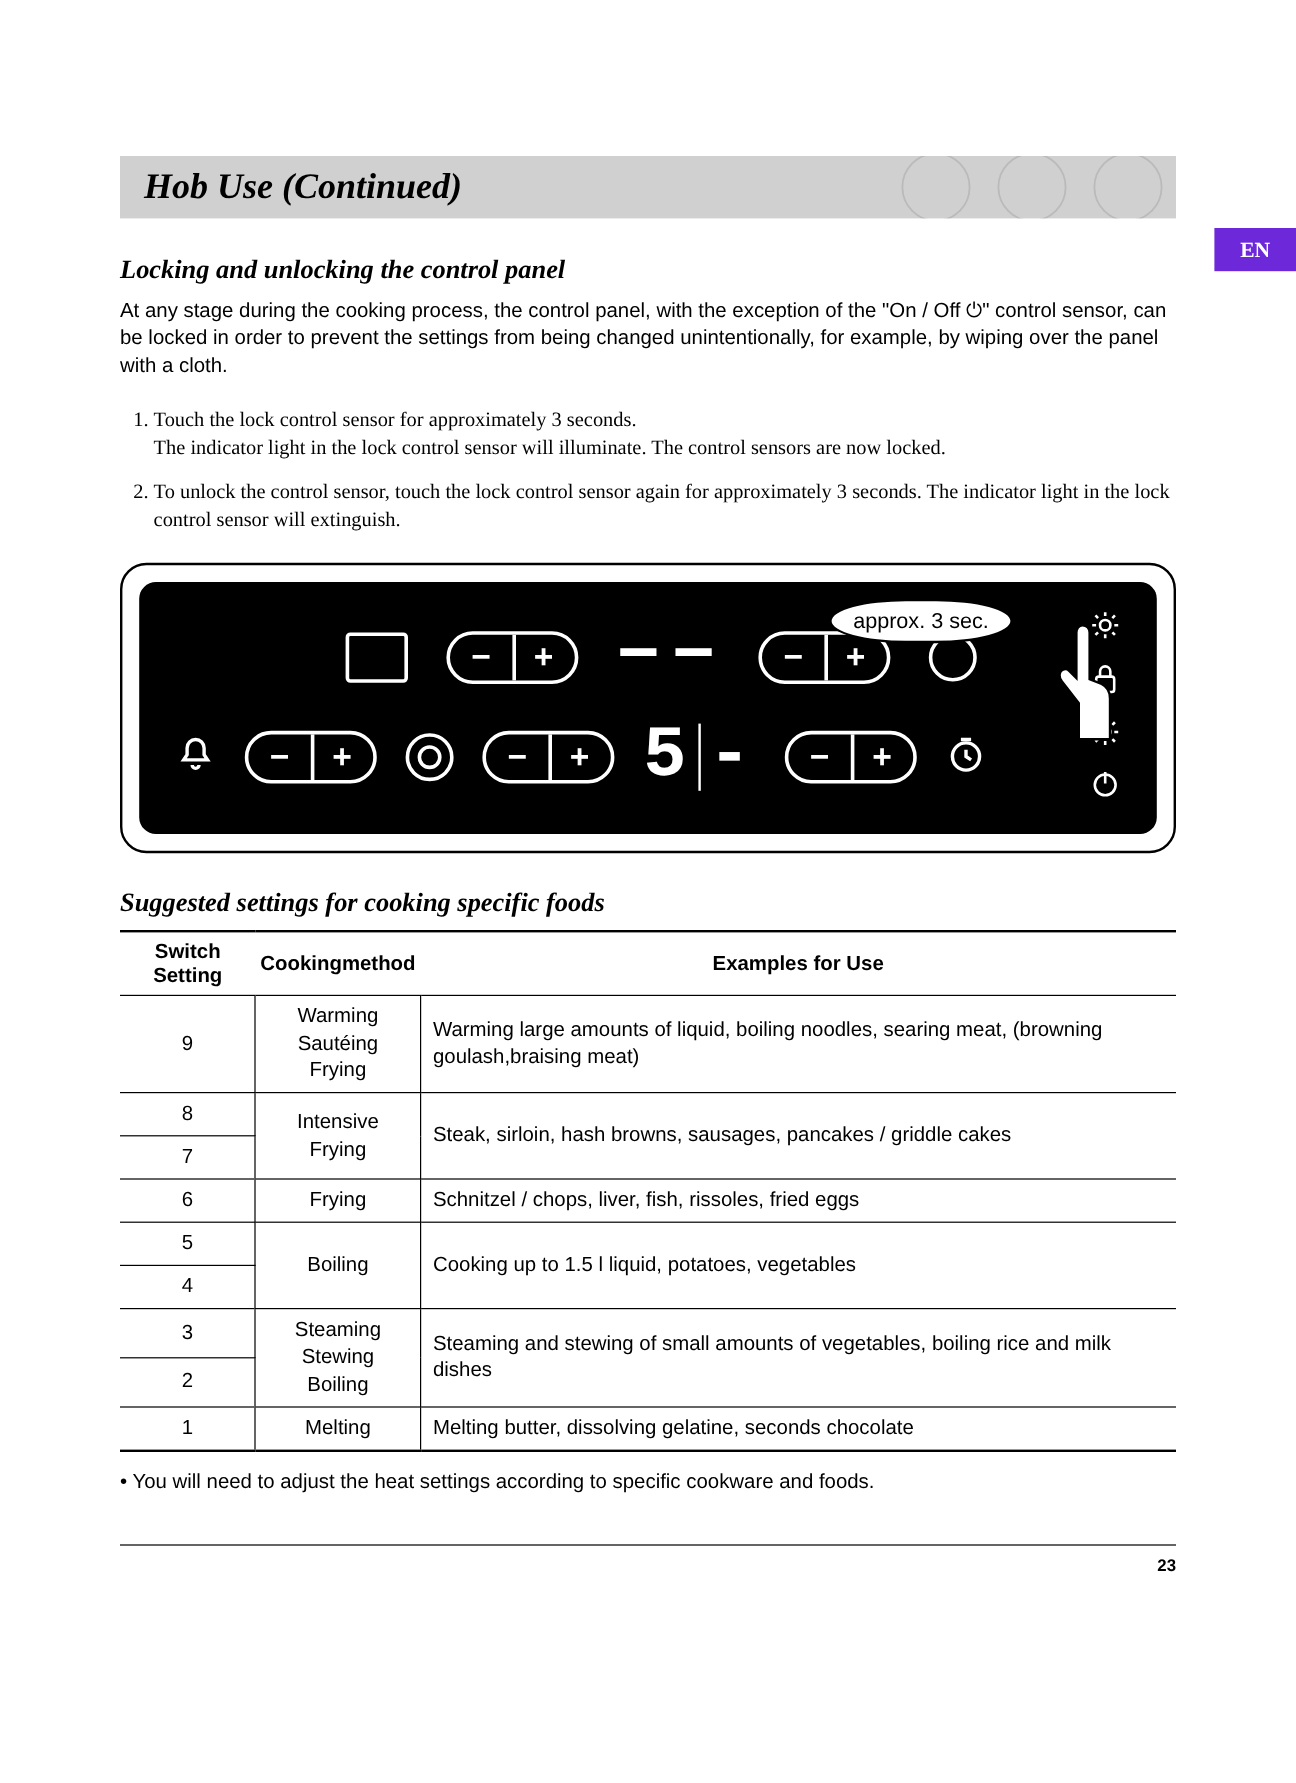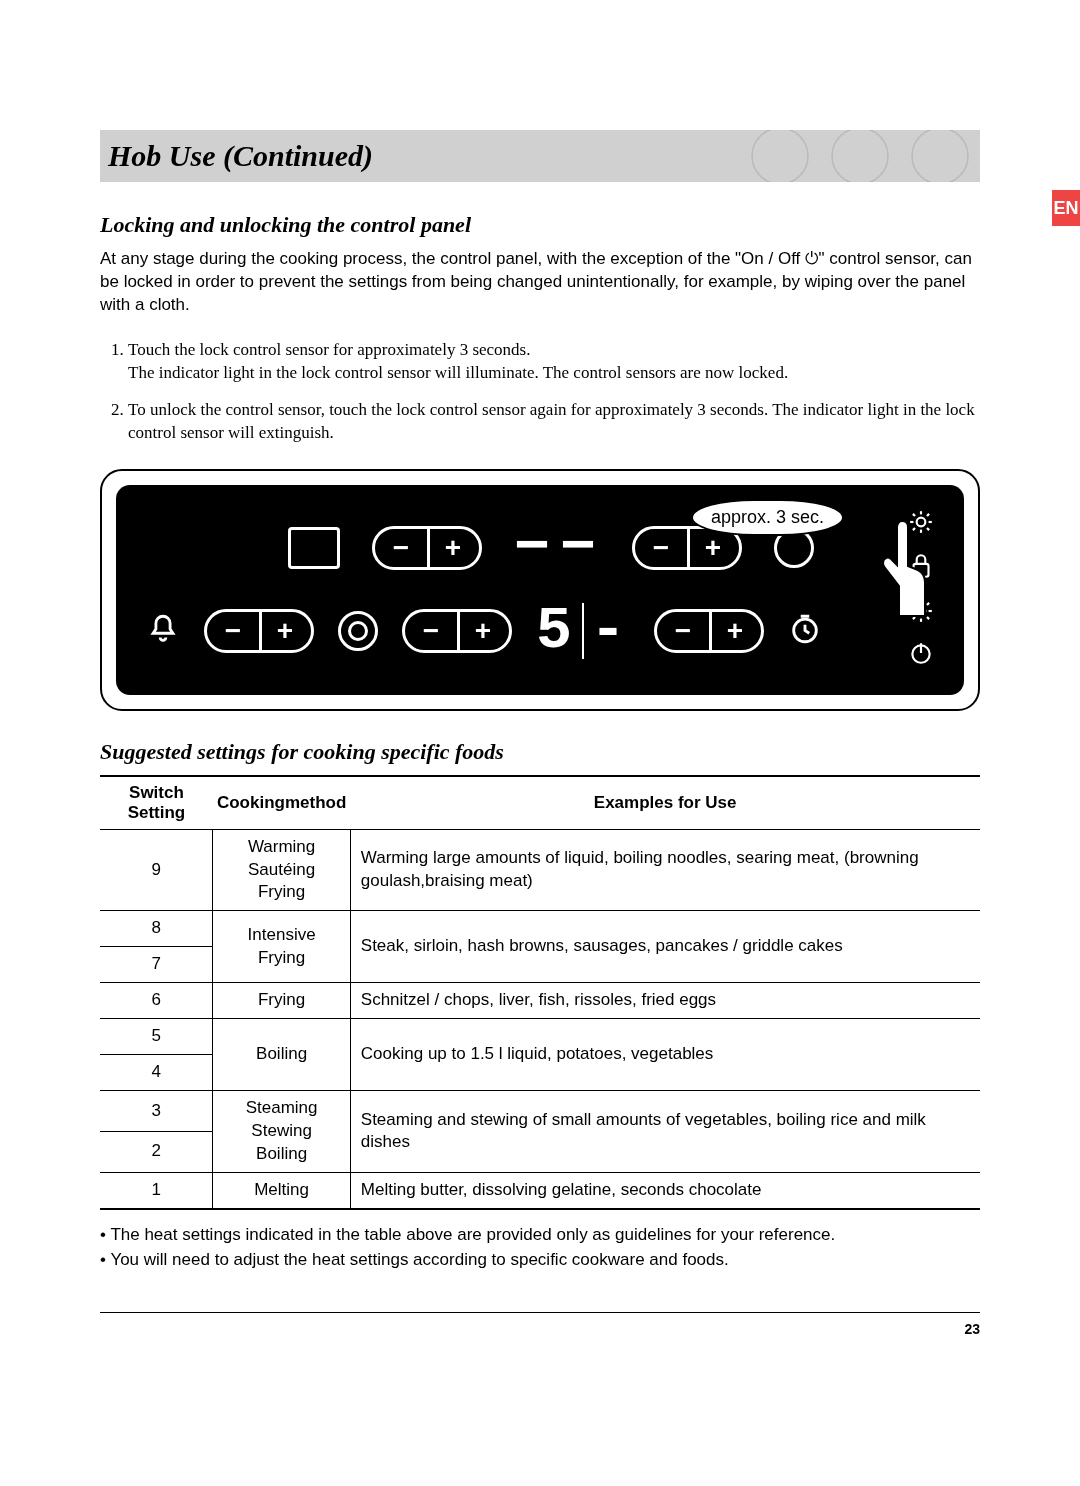--- a/index.html
+++ b/index.html
@@ -13,21 +13,21 @@
   }
   .page {
     padding: 130px 100px 60px 100px;
     position: relative;
   }
   .header-band {
     background: #d0d0d0;
     height: 52px;
     display: flex;
     align-items: center;
-    padding-left: 8px;
+    padding-left: 20px;
     margin-bottom: 30px;
     position: relative;
     overflow: hidden;
   }
   .header-band .decor {
     position: absolute;
     right: 0; top: 0; bottom: 0;
     display: flex;
     align-items: center;
     opacity: 0.3;
@@ -36,29 +36,30 @@
   .header-title {
     font-family: "Times New Roman", Times, serif;
     font-style: italic;
     font-weight: bold;
     font-size: 30px;
   }
   .lang-badge {
     position: absolute;
     right: 0;
     top: 190px;
-    width: 28px;
+    width: 68px;
     height: 36px;
-    background: #ef4444;
+    background: #6d28d9;
     color: #fff;
     font-weight: bold;
     font-size: 18px;
     display: flex;
     align-items: center;
     justify-content: center;
+    font-family: Liberation Serif, serif;
   }
   .section-heading {
     font-family: "Times New Roman", Times, serif;
     font-style: italic;
     font-weight: bold;
     font-size: 22px;
     margin-bottom: 10px;
   }
   .body-text {
     font-size: 17px;
@@ -415,20 +416,19 @@
         </tr>
         <tr class="last">
           <td class="bb br">1</td>
           <td rowspan="1" class="bb br" style="white-space: pre-line;">Melting</td>
           <td rowspan="1" class="left bb">Melting butter, dissolving gelatine, seconds chocolate</td>
         </tr>
       </tbody>
   </table>
 
   <ul class="notes">
-    <li>The heat settings indicated in the table above are provided only as guidelines for your reference.</li>
     <li>You will need to adjust the heat settings according to specific cookware and foods.</li>
   </ul>
 
   <div class="footer-line">
     <span>23</span>
   </div>
 </div>
 
 </body></html>

